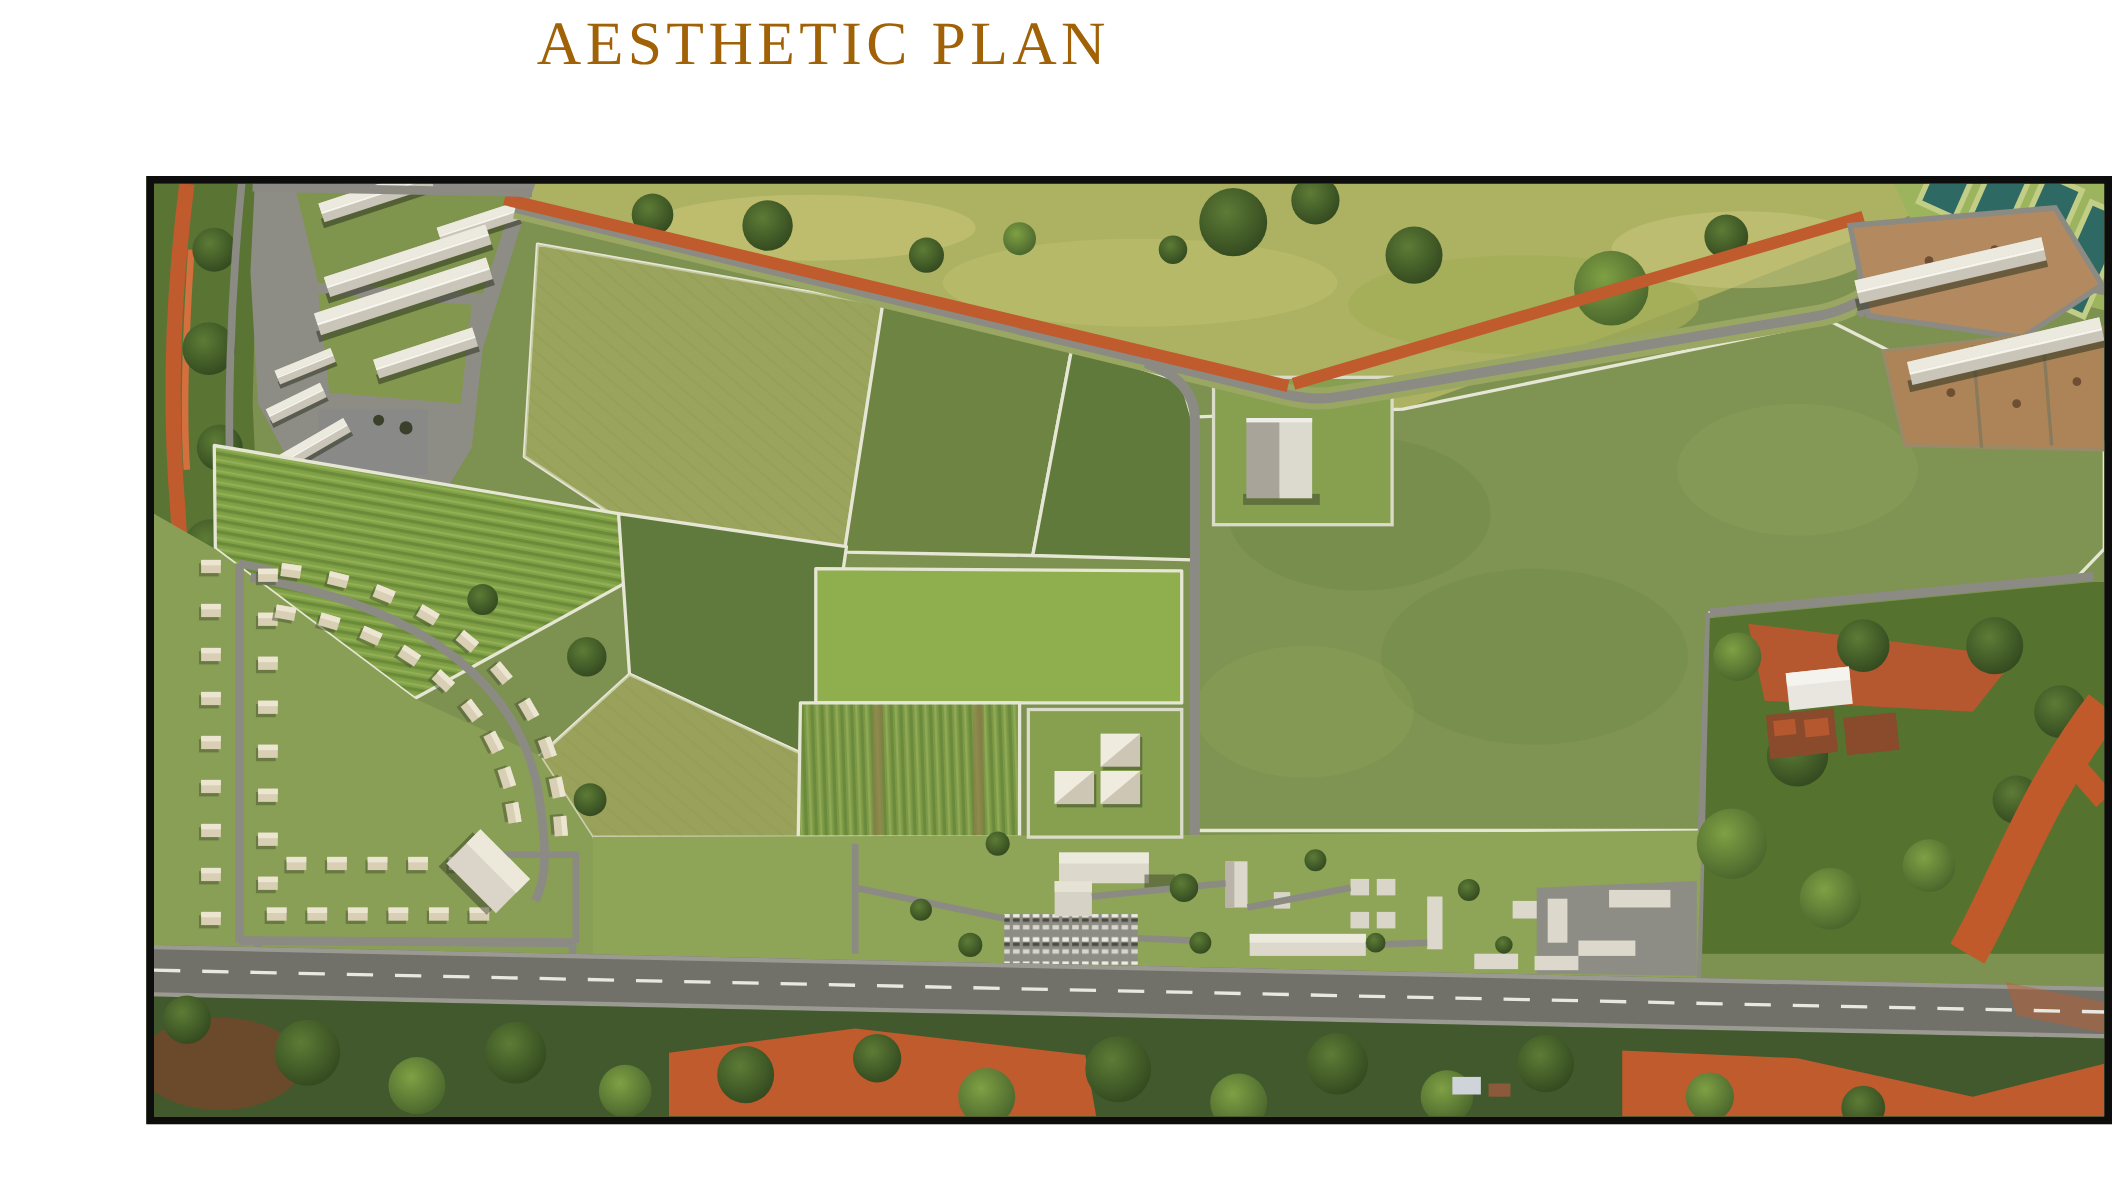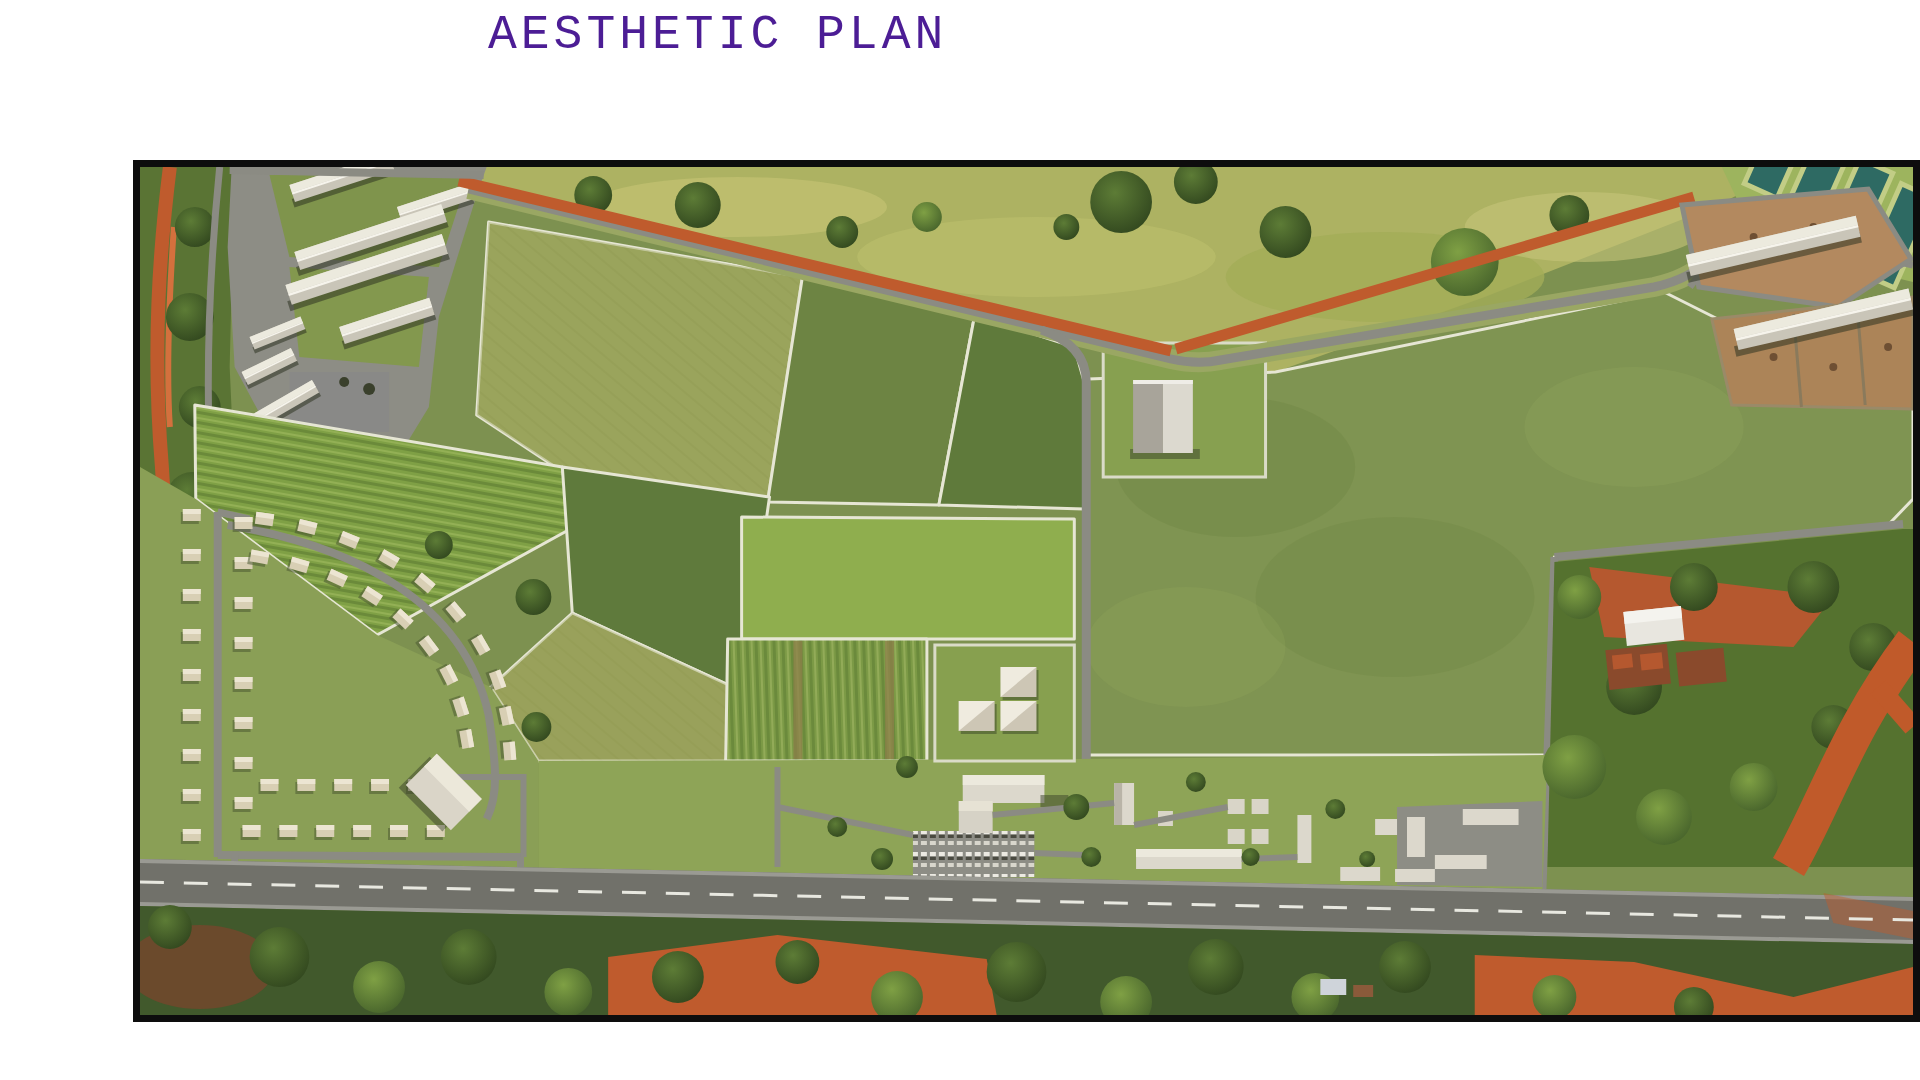--- a/index.html
+++ b/index.html
@@ -2,22 +2,22 @@
 <html><head>
 <meta charset="utf-8">
 <style>
   html,body{margin:0;padding:0;}
   body{
     width:1920px;height:1080px;position:relative;overflow:hidden;
     background:#ffffff;font-family:"Liberation Serif", serif;
   }
   .page-title{
     position:absolute;left:488px;top:8px;width:900px;
-    font-size:48px;letter-spacing:4px;color:#4c1d95;font-weight:400;
-    font-family:Liberation Mono, monospace;white-space:nowrap;
+    font-size:56px;letter-spacing:4px;color:#a16207;font-weight:400;
+    font-family:Liberation Serif, serif;white-space:nowrap;
   }
   .plan-frame{
     position:absolute;left:133px;top:160px;width:1773px;height:848px;
     border:7px solid #0d0d0d;background:#7d9150;overflow:hidden;
   }
   .plan-frame svg{display:block;width:100%;height:100%;}
 </style>
 </head>
 <body>
 

